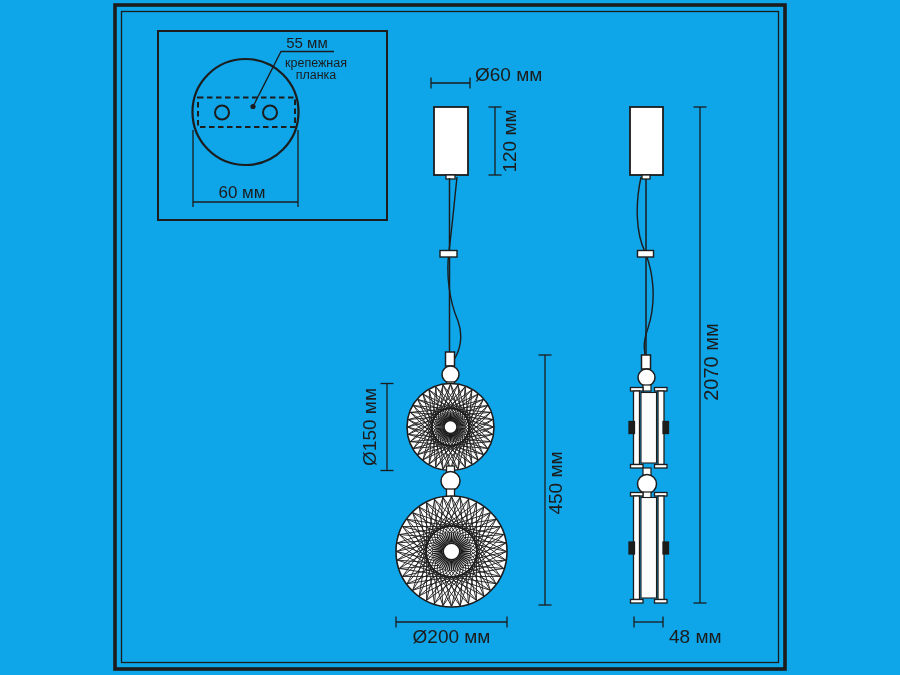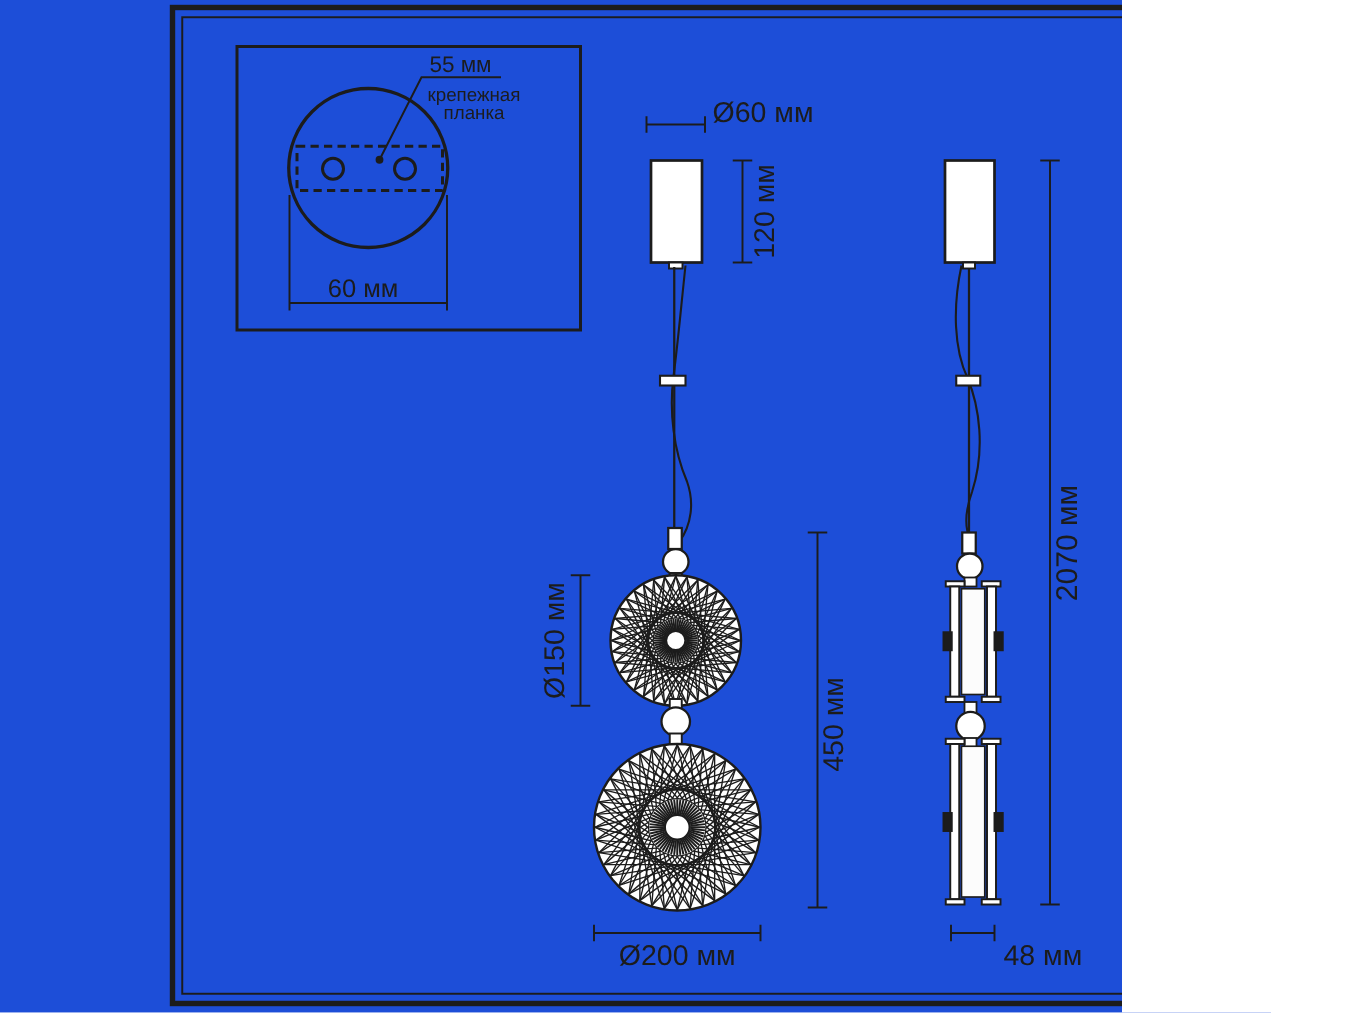--- a/index.html
+++ b/index.html
@@ -1,16 +1,16 @@
 <!DOCTYPE html>
 <html><head>
 <meta charset="utf-8">
 <style>
   html,body{margin:0;padding:0;background:#ffffff;}
-  .stage{position:relative;width:748px;height:675px;background:#1d4ed8;overflow:hidden;
+  .stage{position:relative;width:900px;height:675px;background:#0ea5e9;overflow:hidden;
          font-family:"Liberation Sans",sans-serif;}
   svg{position:absolute;left:0;top:0;}
   svg text{font-family:"Liberation Sans",sans-serif;fill:#1c1c1c;}
   .lbl-big{font-size:19px;}
   .lbl-xl{font-size:20px;}
   .lbl-med{font-size:17px;}
   .lbl-sm{font-size:15px;}
   .lbl-xs{font-size:12.5px;}
 </style>
 </head>

